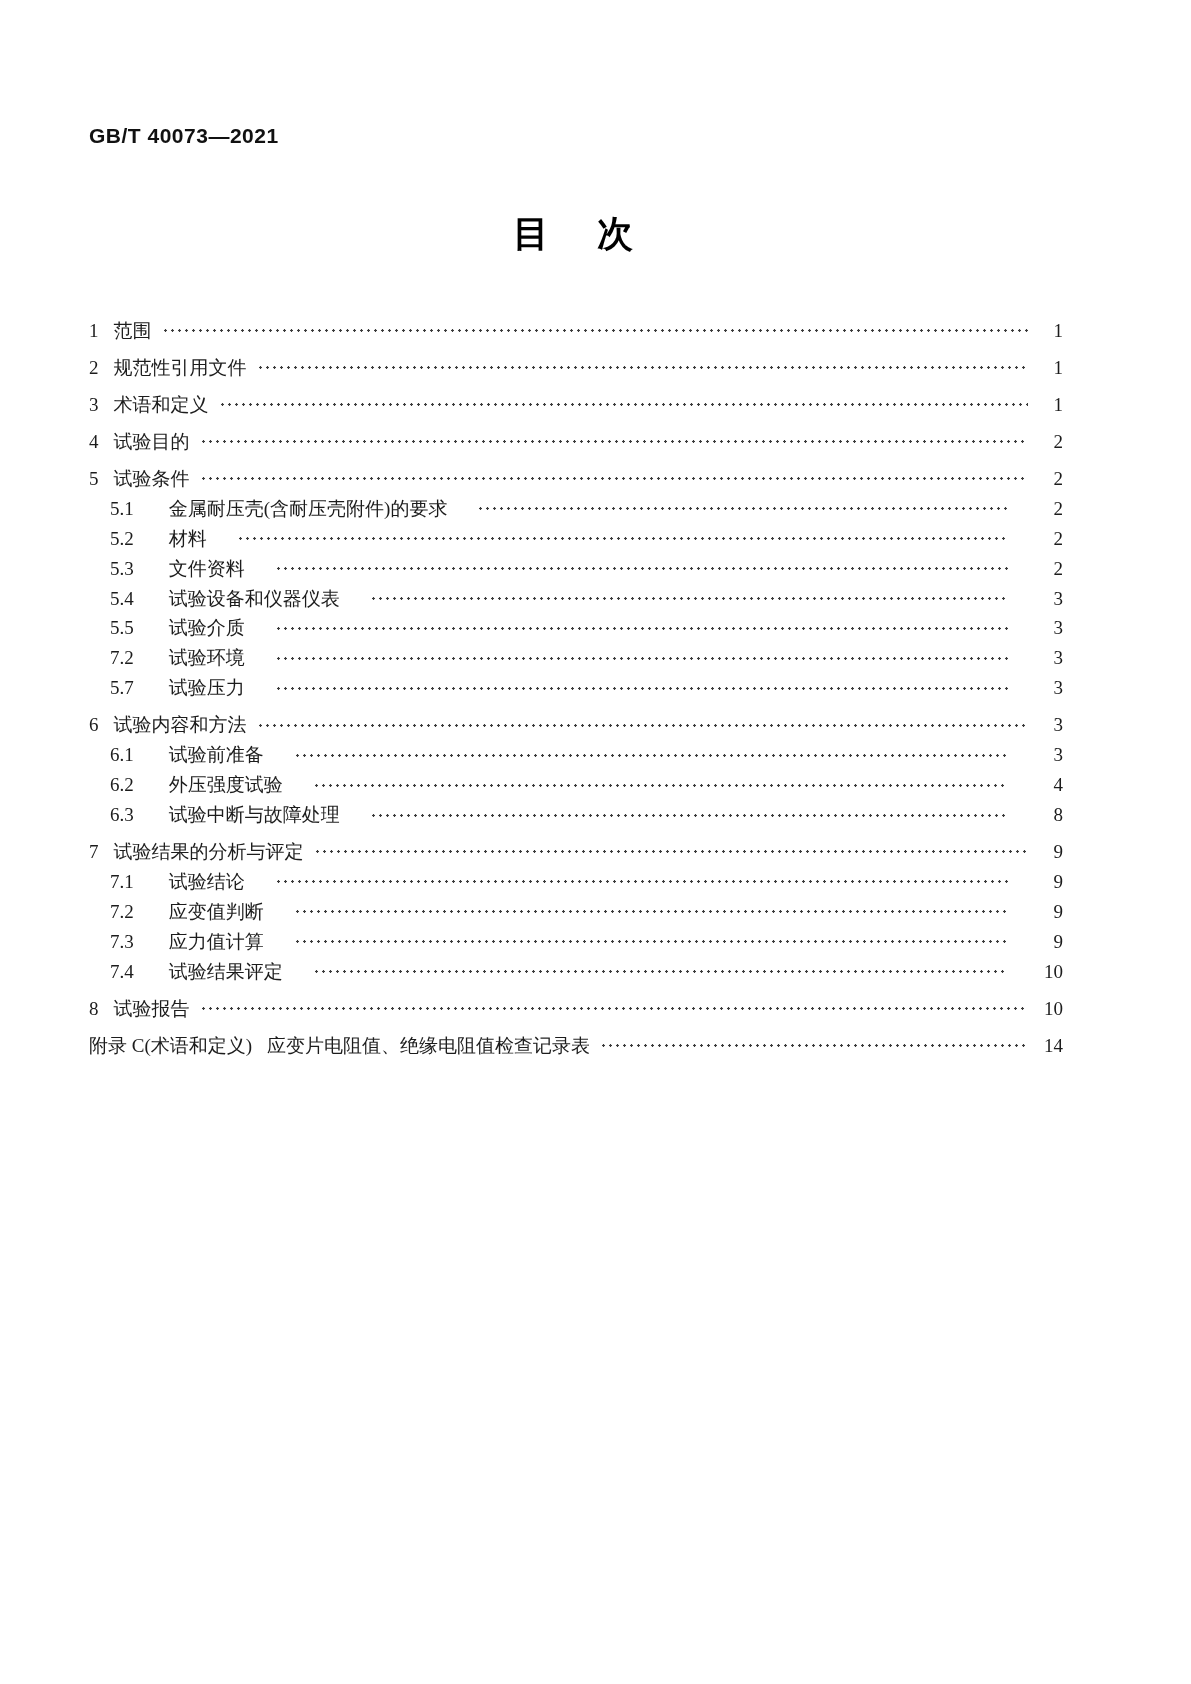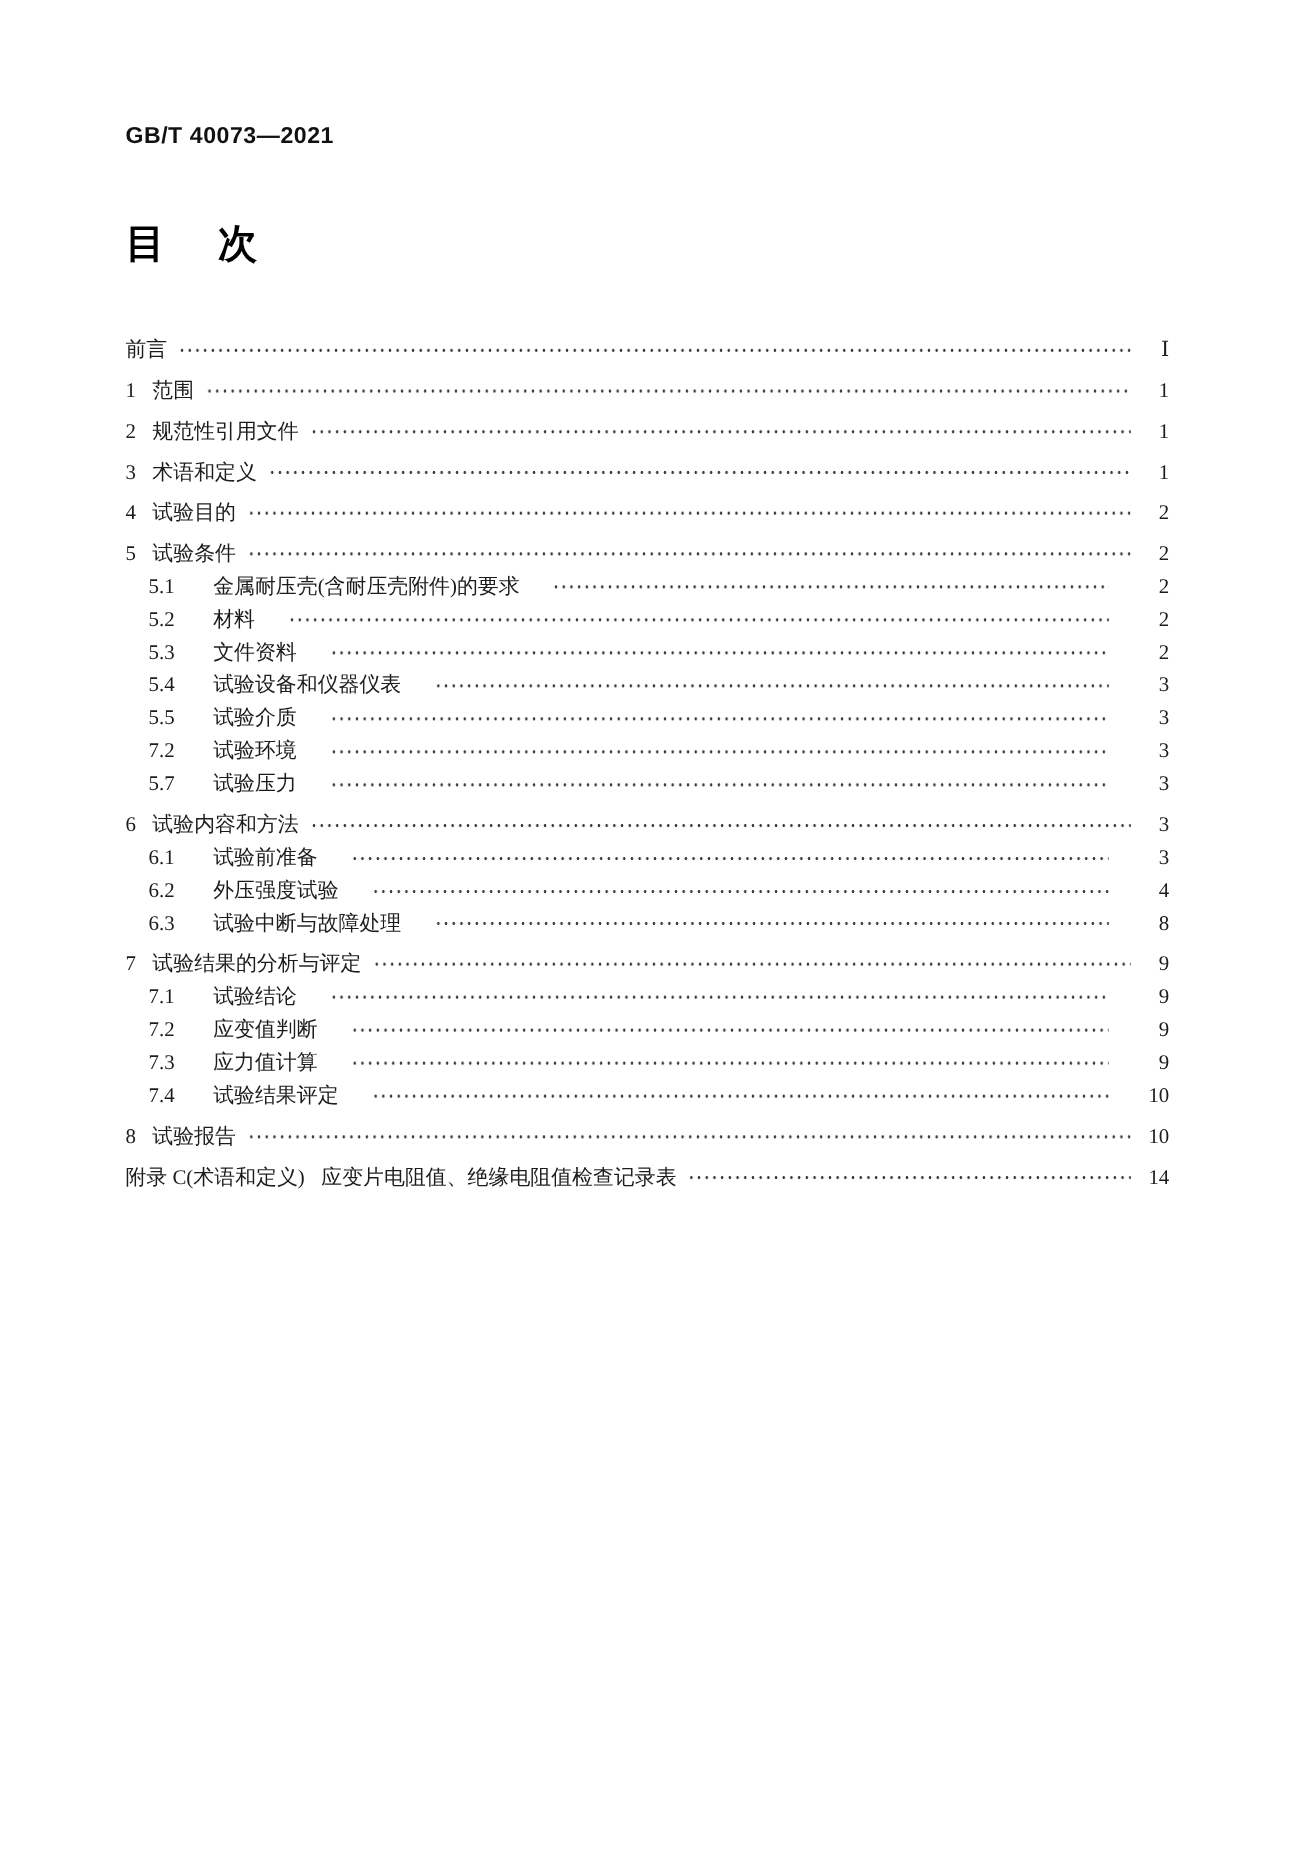--- a/index.html
+++ b/index.html
@@ -12,34 +12,36 @@
   body {
     height: 1684px;
     position: relative;
     font-family: "Liberation Serif", "DejaVu Serif", serif;
     color: #1c1c1c;
   }
 
   .page {
     width: 1191px;
     height: 1256px;
-    padding: 112px 128px 0 114px;
+    padding: 112px 128px 0 89px;
     background: #ffffff;
+    margin-top: 12px;
   }
 
   .doc-header {
     font-family: "Liberation Sans", "DejaVu Sans", sans-serif;
     font-weight: bold;
     font-size: 21px;
     letter-spacing: 0.5px;
     color: #111;
   }
 
   .title {
     margin-top: 62px;
+    text-align: center;
     font-family: Liberation Mono, monospace;
     font-weight: bold;
     font-size: 36px;
     letter-spacing: 6px;
     color: #000;
   }
 
   .toc {
     margin-top: 62px;
     width: 100%;
@@ -87,26 +89,20 @@
 </head>
 <body>
 
 <div class="page">
 
   <div class="doc-header">GB/T 40073—2021</div>
 
   <h1 class="title">目　次</h1>
 
   <div class="toc" id="toc">
-  <div class="toc-row main">
-
-    <span class="toc-label">前言</span>
-    <span class="toc-leader"></span>
-    <span class="toc-page">Ⅰ</span>
-  </div>
 
   <div class="toc-row main">
     <span class="toc-num">1</span>
     <span class="toc-label">范围</span>
     <span class="toc-leader"></span>
     <span class="toc-page">1</span>
   </div>
 
   <div class="toc-row main">
     <span class="toc-num">2</span>

